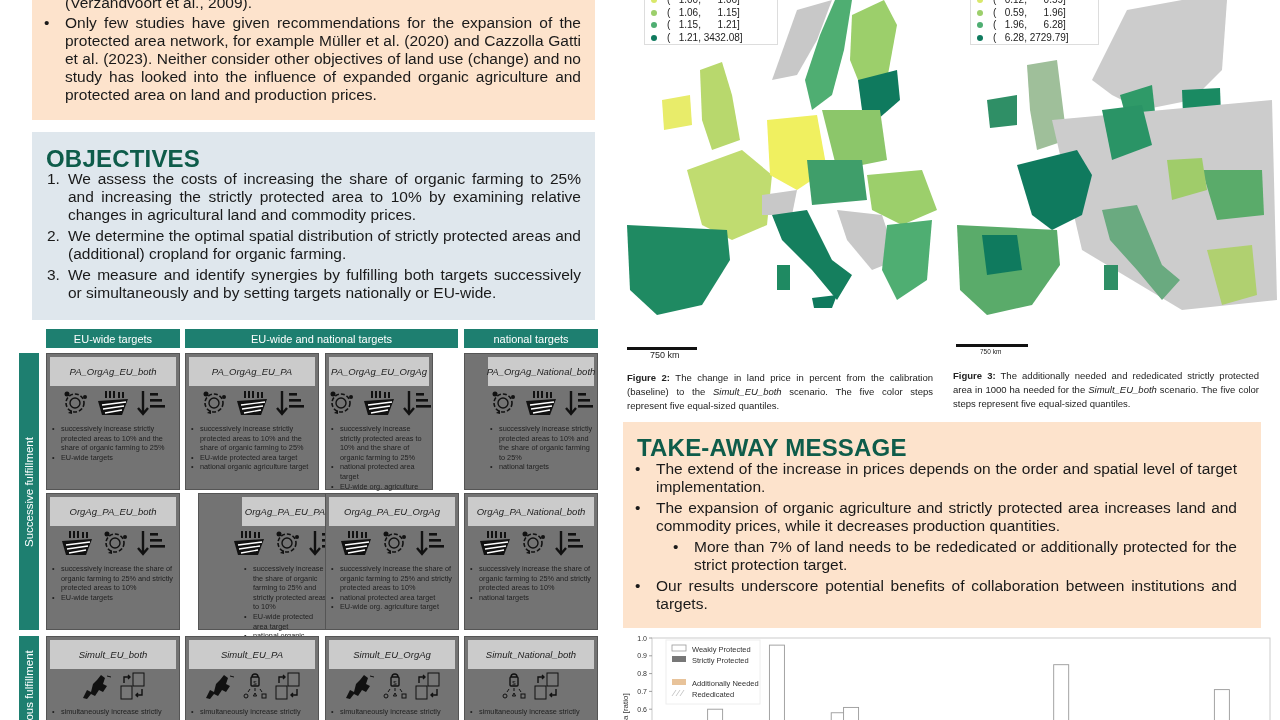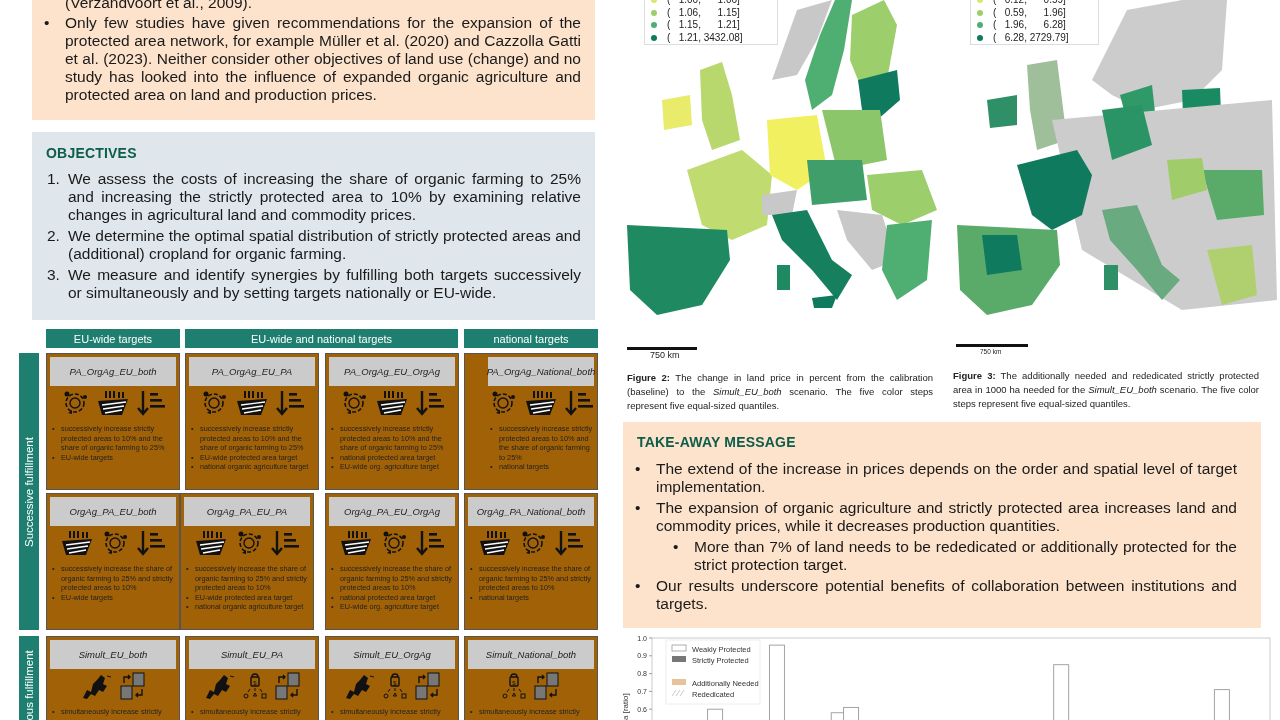--- a/index.html
+++ b/index.html
@@ -7,26 +7,26 @@
   .abs{position:absolute;}
   .box-peach{background:#fde3cc;}
   .box-blue{background:#dfe7ed;}
   .para{font-size:15.5px;line-height:18px;text-align:justify;}
   .bullets{list-style:none;margin:0;padding:0;}
   .bullets li{position:relative;padding-left:33px;text-align:justify;}
   .bullets li:before{content:"\2022";position:absolute;left:12px;top:0;}
   .olist{list-style:none;margin:0;padding:0;}
   .olist li{position:relative;padding-left:21px;text-align:justify;margin-bottom:3px;}
   .olist li .num{position:absolute;left:0;top:0;}
-  .heading{color:#0e5c4a;font-weight:bold;font-size:14px;letter-spacing:0.2px;}
+  .heading{color:#0e5c4a;font-weight:bold;font-size:24px;letter-spacing:0.2px;}
   .teal{background:#1e7f70;color:#fff;}
   .colhdr{height:19px;font-size:11px;display:flex;align-items:center;justify-content:center;}
   .rowlbl{width:20px;display:flex;align-items:center;justify-content:center;}
   .rowlbl span{transform:rotate(-90deg);white-space:nowrap;font-size:11.5px;color:#fff;}
-  .card{border:1.5px solid #555;background:#a16207;box-sizing:border-box;}
+  .card{border:1.5px solid #555;background:#737373;box-sizing:border-box;}
   .card .ctitle{background:#cbcbcb;margin:3px 3px 0 3px;height:29px;display:flex;align-items:center;justify-content:center;font-style:italic;font-size:9.5px;color:#222;}
   .card .icons{height:38px;display:flex;align-items:center;justify-content:center;gap:6px;}
   .card ul{list-style:none;margin:0;padding:0 4px 0 14px;font-size:7.3px;line-height:9.6px;color:#222;}
   .card ul li{position:relative;}
   .card ul li:before{content:"\2022";position:absolute;left:-9px;}
   .legend{background:#fff;border:1px solid #ddd;font-size:10px;line-height:12.5px;padding:0 6px;color:#222;}
   .legend .dot{display:inline-block;width:6px;height:6px;border-radius:50%;margin-right:10px;vertical-align:middle;}
   .caption{font-size:9.5px;line-height:14px;text-align:justify;color:#222;}
   .caption b{font-weight:bold;}
   .scalebar{height:3px;background:#111;}
@@ -125,21 +125,21 @@
               <rect x="14" y="10" width="12" height="2.6" fill="#111"></rect>
               <rect x="14" y="16" width="15" height="2.6" fill="#111"></rect>
             </svg></span>
         </div>
         <ul>
           <li>successively increase strictly protected areas to 10% and the share of organic farming to 25%</li>
           <li>EU-wide protected area target</li>
           <li>national organic agriculture target</li>
         </ul>
       </div>
-      <div class="card abs" style="left: 307px; top: 24px; width: 134px; height: 137px;">
+      <div class="card abs" style="left: 307px; top: 24px; width: 108px; height: 137px;">
         <div class="ctitle">PA_OrgAg_EU_OrgAg</div>
         <div class="icons">
           <span><svg width="30" height="28" viewBox="0 0 30 28">
               <circle cx="15" cy="14" r="9" fill="none" stroke="#111" stroke-width="1.6" stroke-dasharray="4 2"></circle>
               <circle cx="15" cy="14" r="5" fill="none" stroke="#111" stroke-width="1.4"></circle>
               <circle cx="7" cy="5" r="2.5" fill="#111"></circle>
               <circle cx="25" cy="8" r="2" fill="#111"></circle>
               <path d="M8 24 l4 -3 l0 4 z" fill="#111"></path>
             </svg></span>
           <span><svg width="34" height="28" viewBox="0 0 34 28">
@@ -225,21 +225,21 @@
               <rect x="14" y="4" width="8" height="2.6" fill="#111"></rect>
               <rect x="14" y="10" width="12" height="2.6" fill="#111"></rect>
               <rect x="14" y="16" width="15" height="2.6" fill="#111"></rect>
             </svg></span>
         </div>
         <ul>
           <li>successively increase the share of organic farming to 25% and strictly protected areas to 10%</li>
           <li>EU-wide targets</li>
         </ul>
       </div>
-      <div class="card abs" style="left: 162px; top: 164px; width: 134px; height: 137px;">
+      <div class="card abs" style="left: 180px; top: 164px; width: 134px; height: 137px; padding-left: 40px;">
         <div class="ctitle">OrgAg_PA_EU_PA</div>
         <div class="icons">
           <span><svg width="34" height="28" viewBox="0 0 34 28">
               <g fill="#111">
                 <rect x="9" y="2" width="2" height="7"></rect>
                 <rect x="13" y="2" width="2" height="7"></rect>
                 <rect x="17" y="2" width="2" height="7"></rect>
                 <rect x="22" y="3" width="2" height="6"></rect>
                 <rect x="26" y="3" width="2" height="6"></rect>
               </g>

